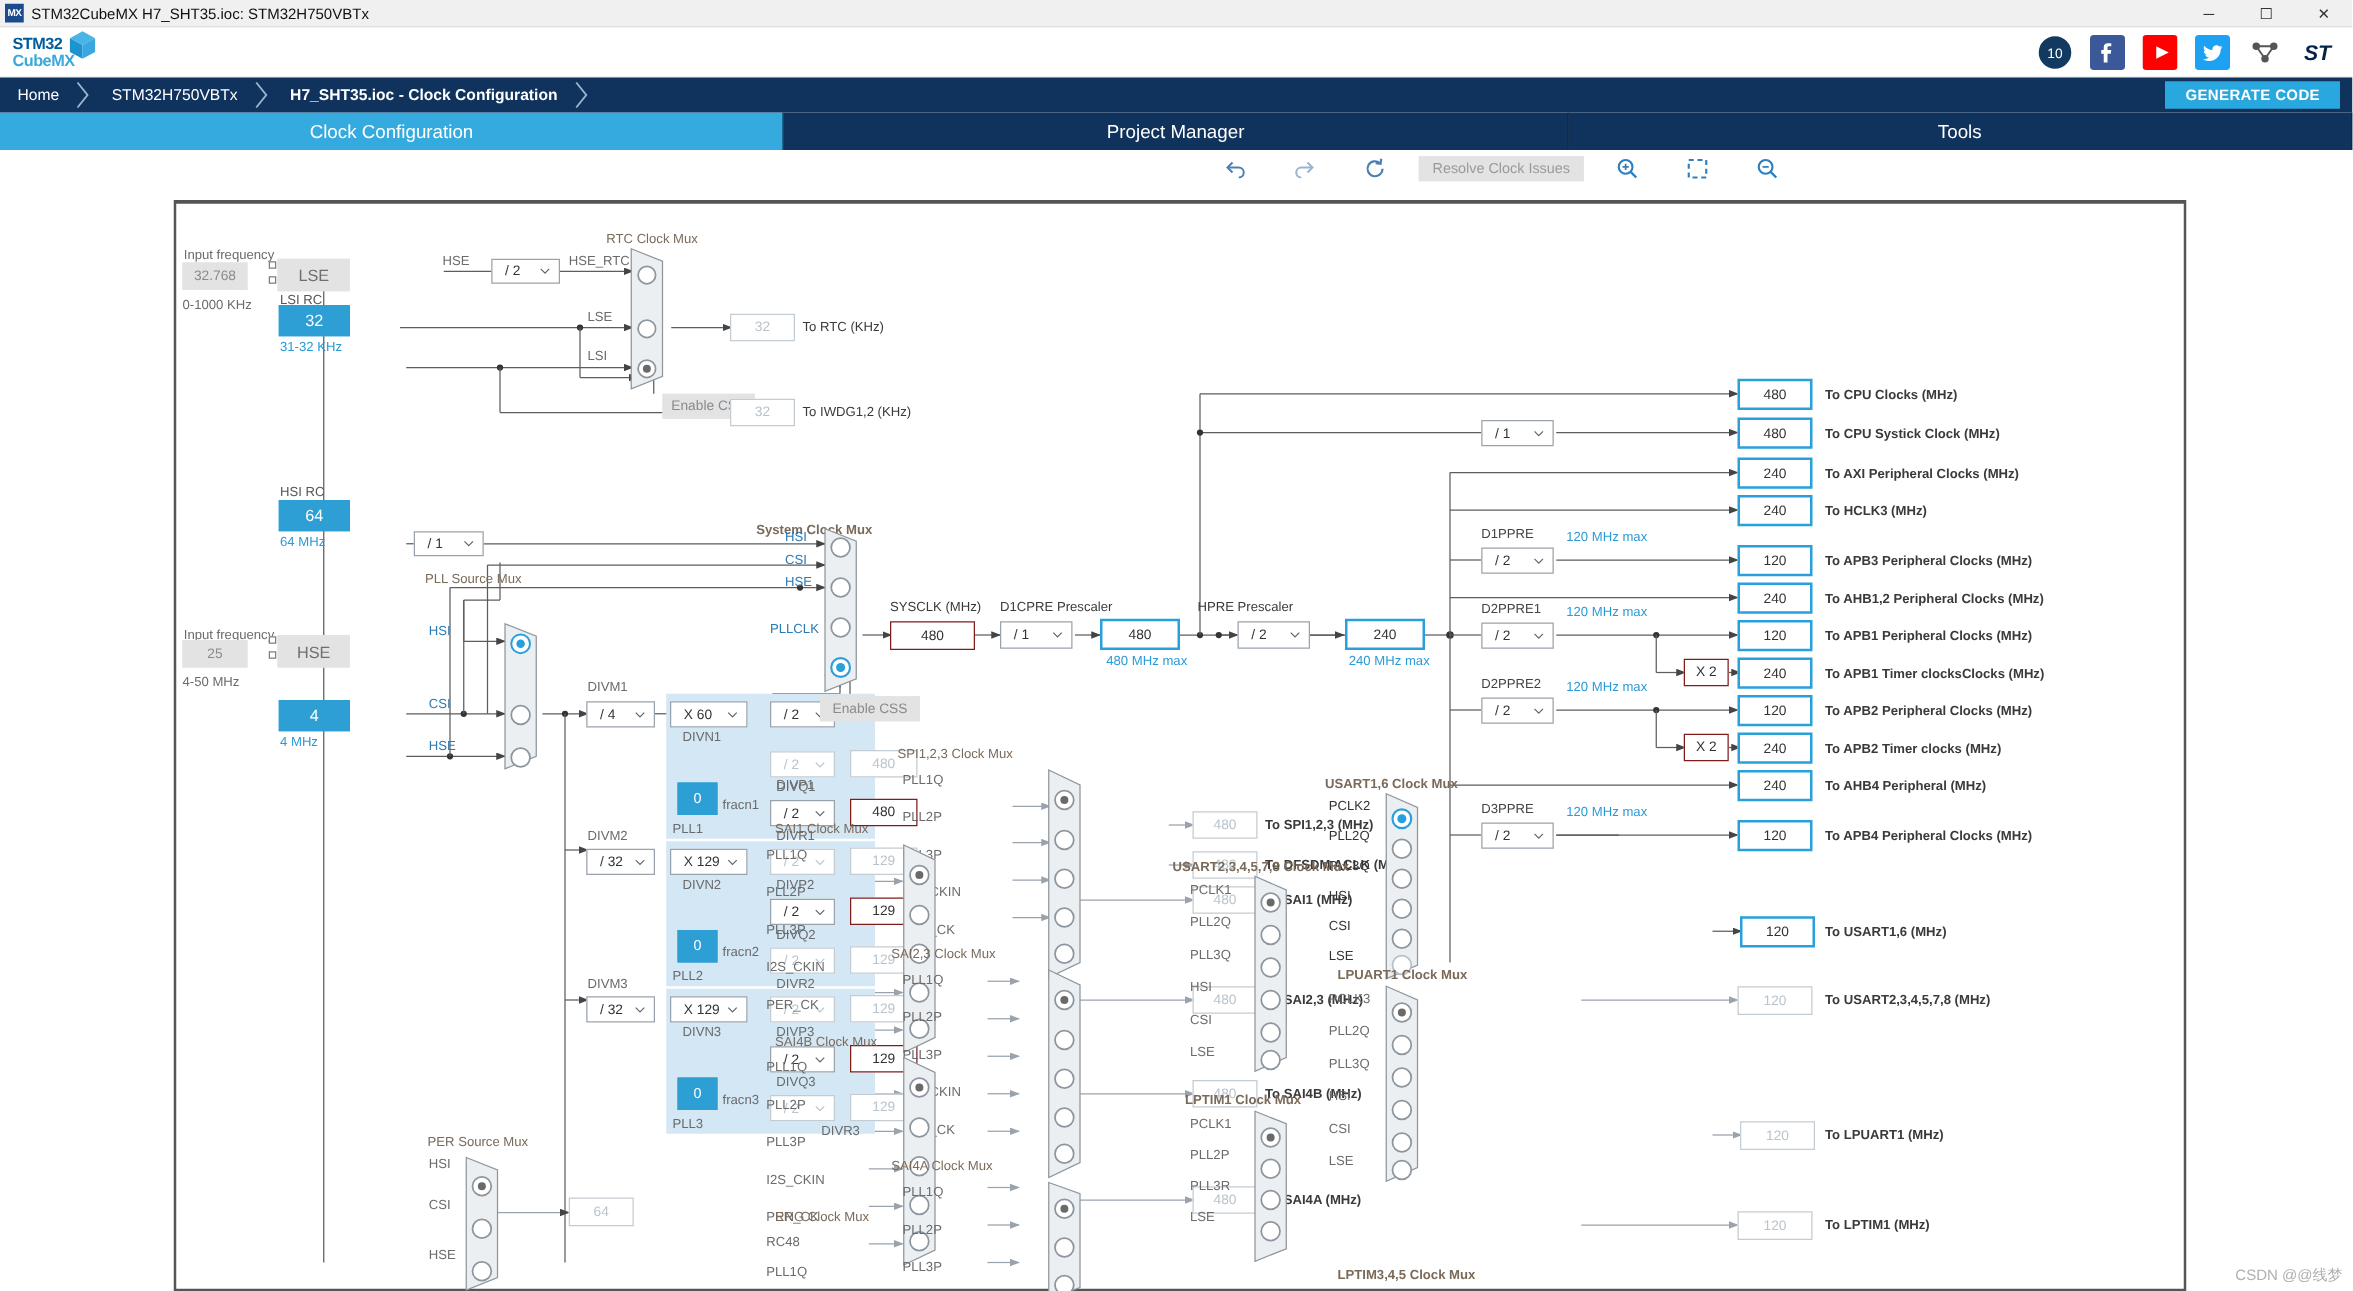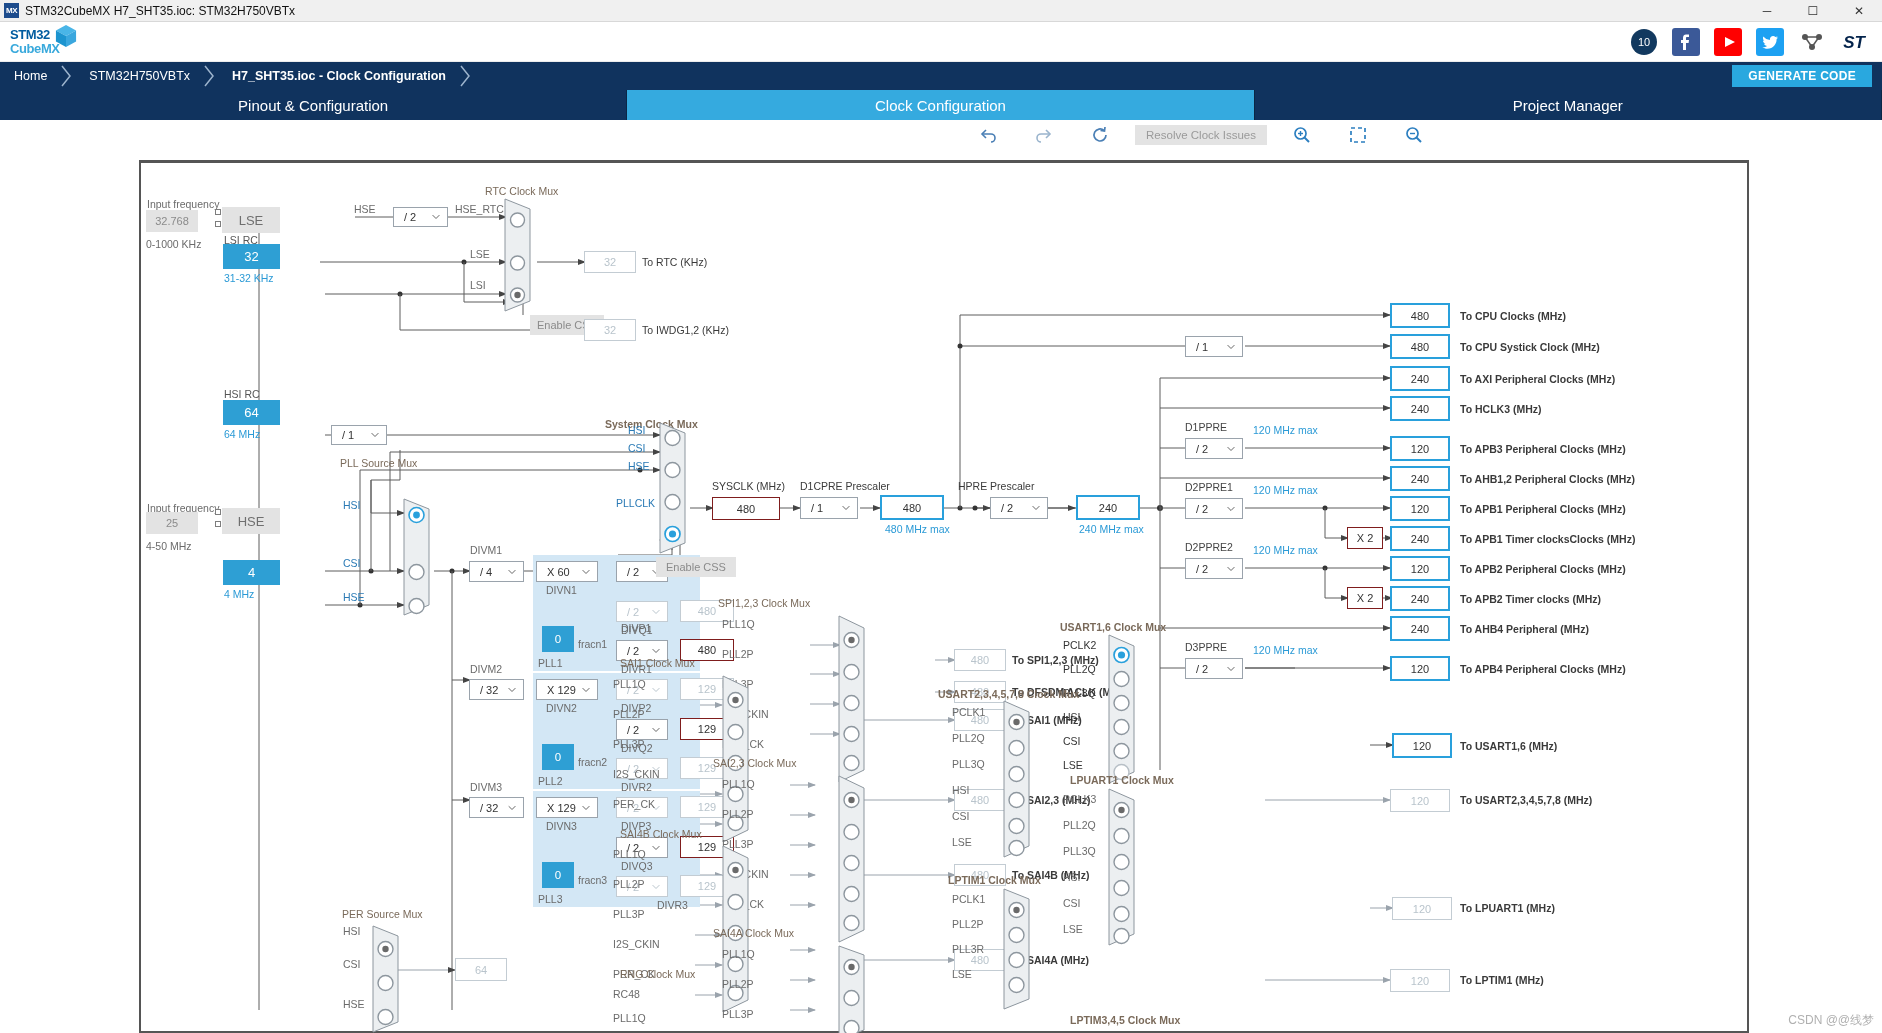--- a/index.html
+++ b/index.html
@@ -231,23 +231,23 @@
   <div class="crumb active">H7_SHT35.ioc - Clock Configuration</div>
   <div class="chev">
     <svg width="12" height="28" viewBox="0 0 12 28">
         <polyline points="1,4 9,14 1,24" fill="none" stroke="#9db4cd" stroke-width="1.5"></polyline>
       </svg>
   </div>
   <div class="gen-code">GENERATE CODE</div>
 </div>
 
 <div class="tabs">
-  <div class="tab">Pinout &amp; Configuration</div>
   <div class="tab active">Clock Configuration</div>
   <div class="tab">Project Manager</div>
+  <div class="tab">Tools</div>
 </div>
 
 <div class="toolbar">
   <div style="width:520px"></div>
   <div class="tb-btn">
     <svg width="18" height="16" viewBox="0 0 18 16">
         <path d="M4 7h8a4 4 0 0 1 0 8" fill="none" stroke="#4a7fb5" stroke-width="1.6"></path>
         <polyline points="7,3 3,7 7,11" fill="none" stroke="#4a7fb5" stroke-width="1.6"></polyline>
       </svg>
   </div>

